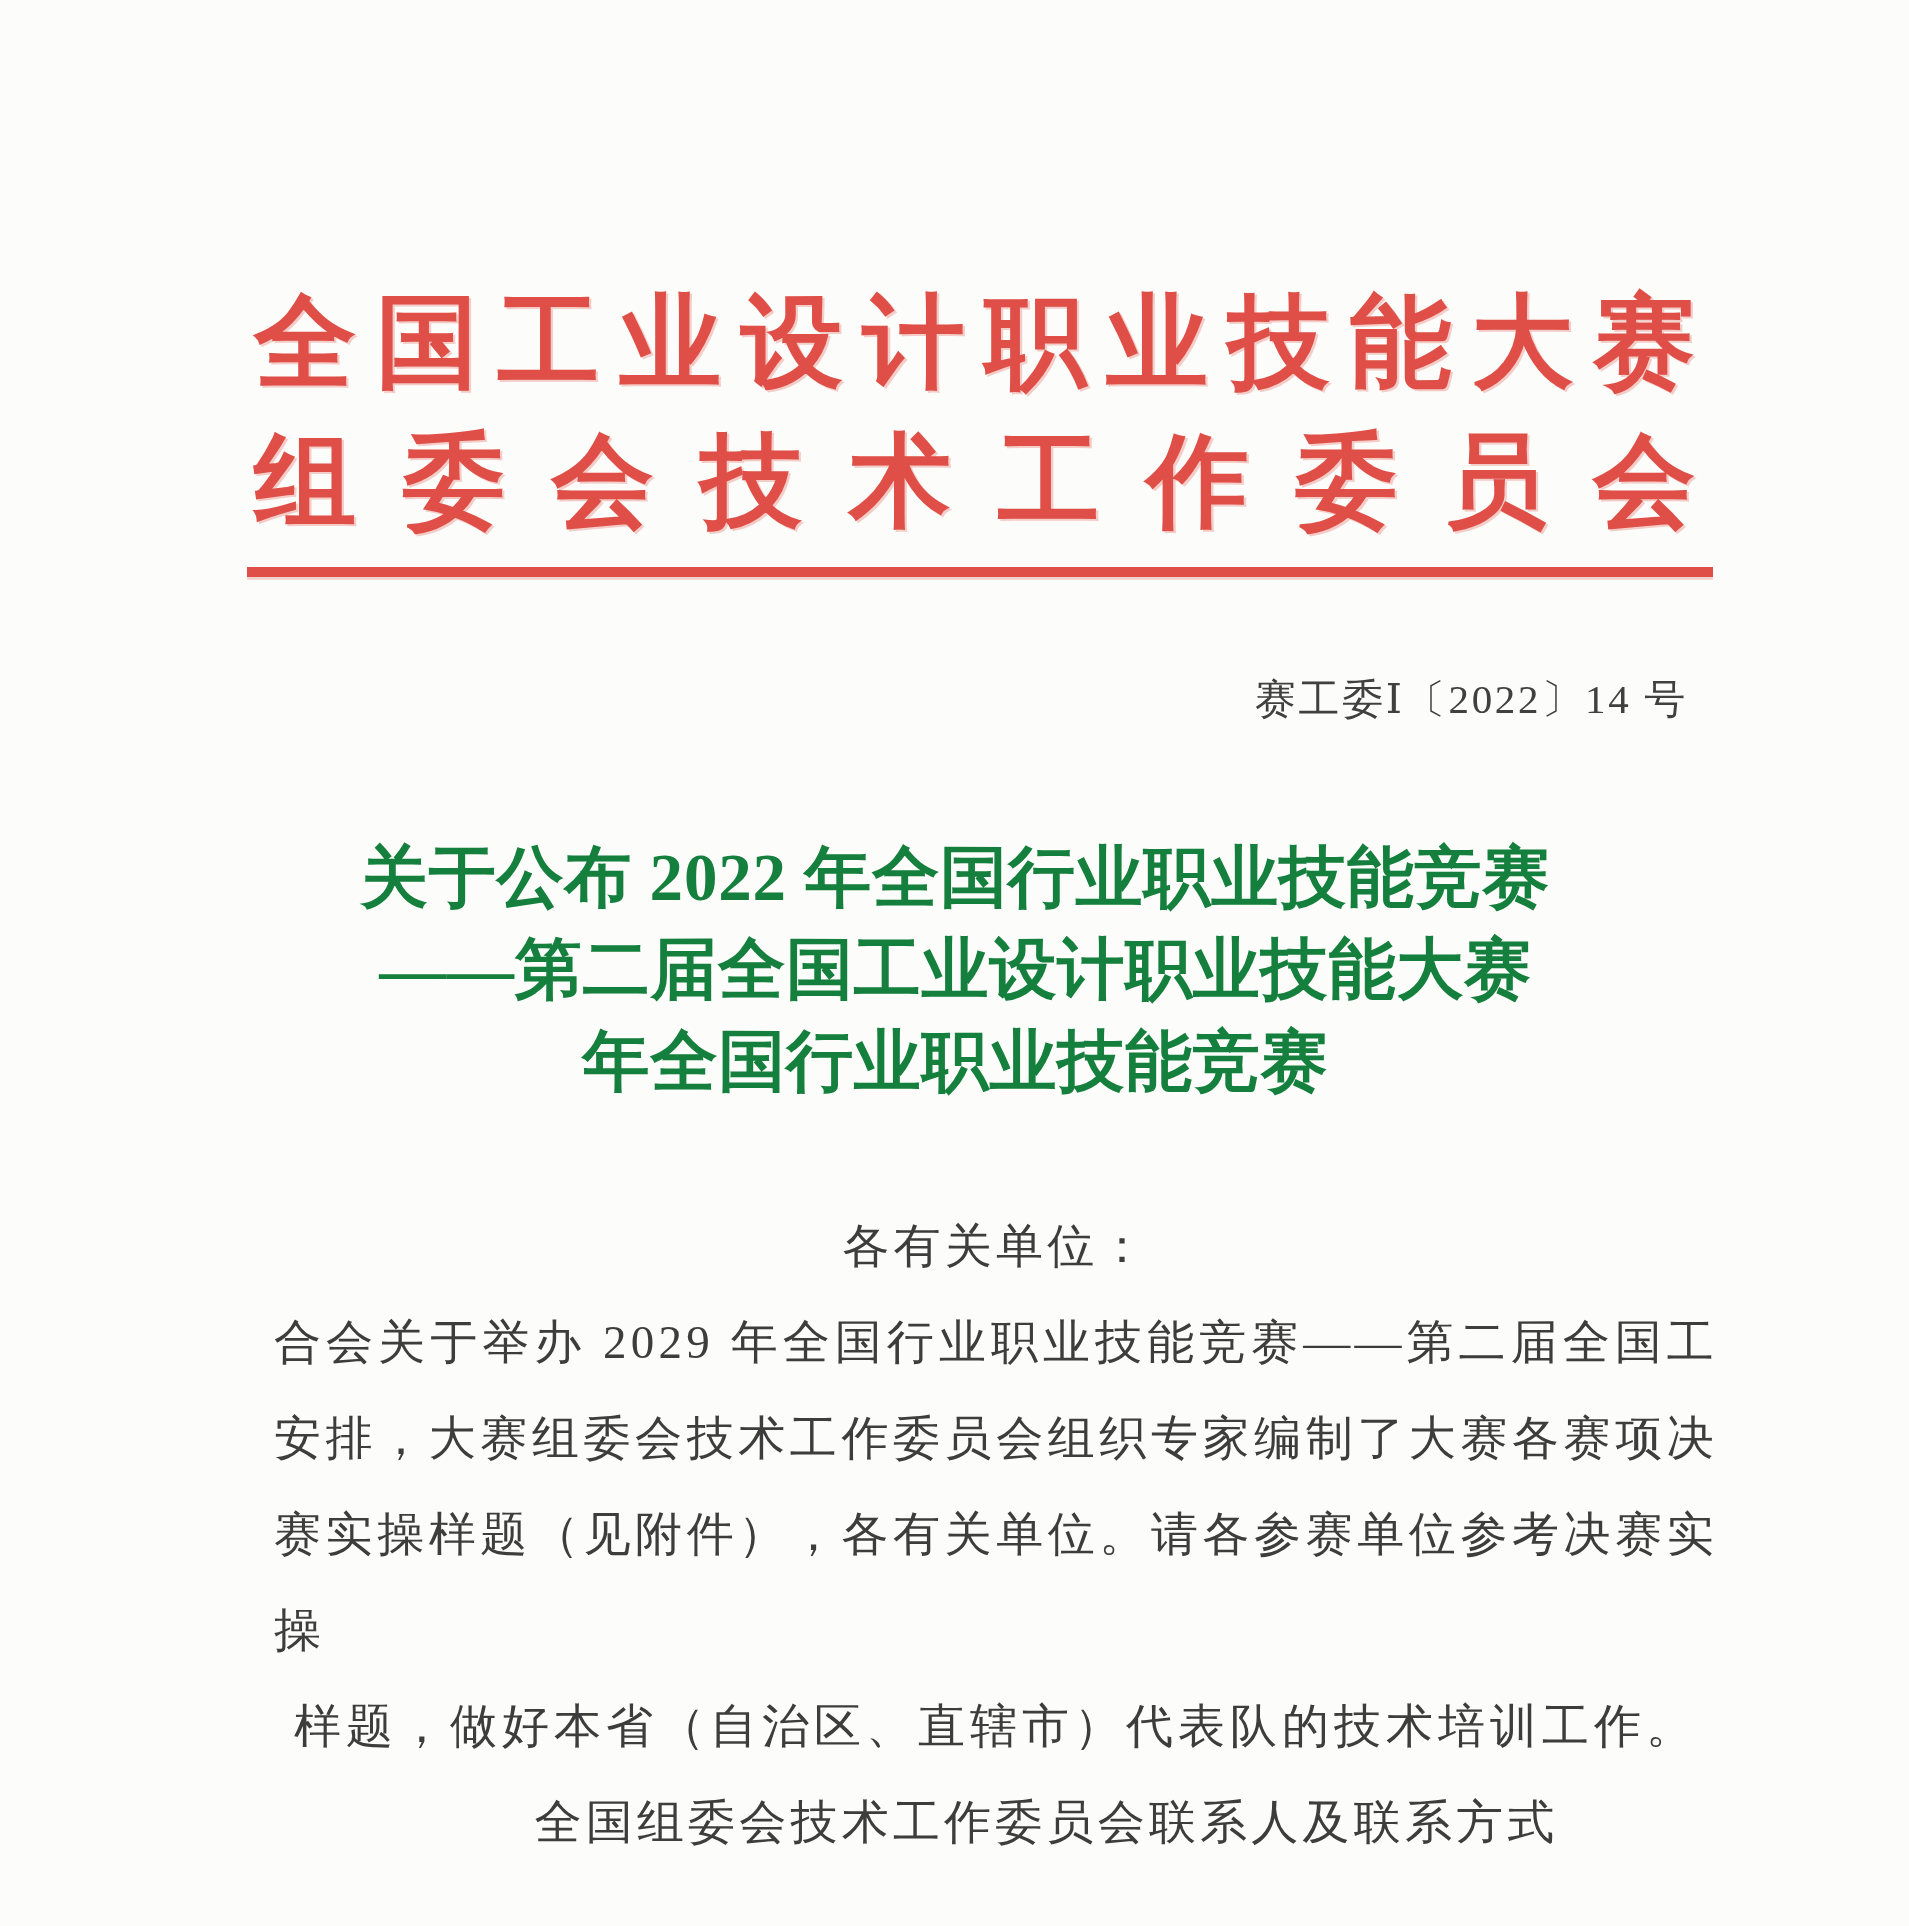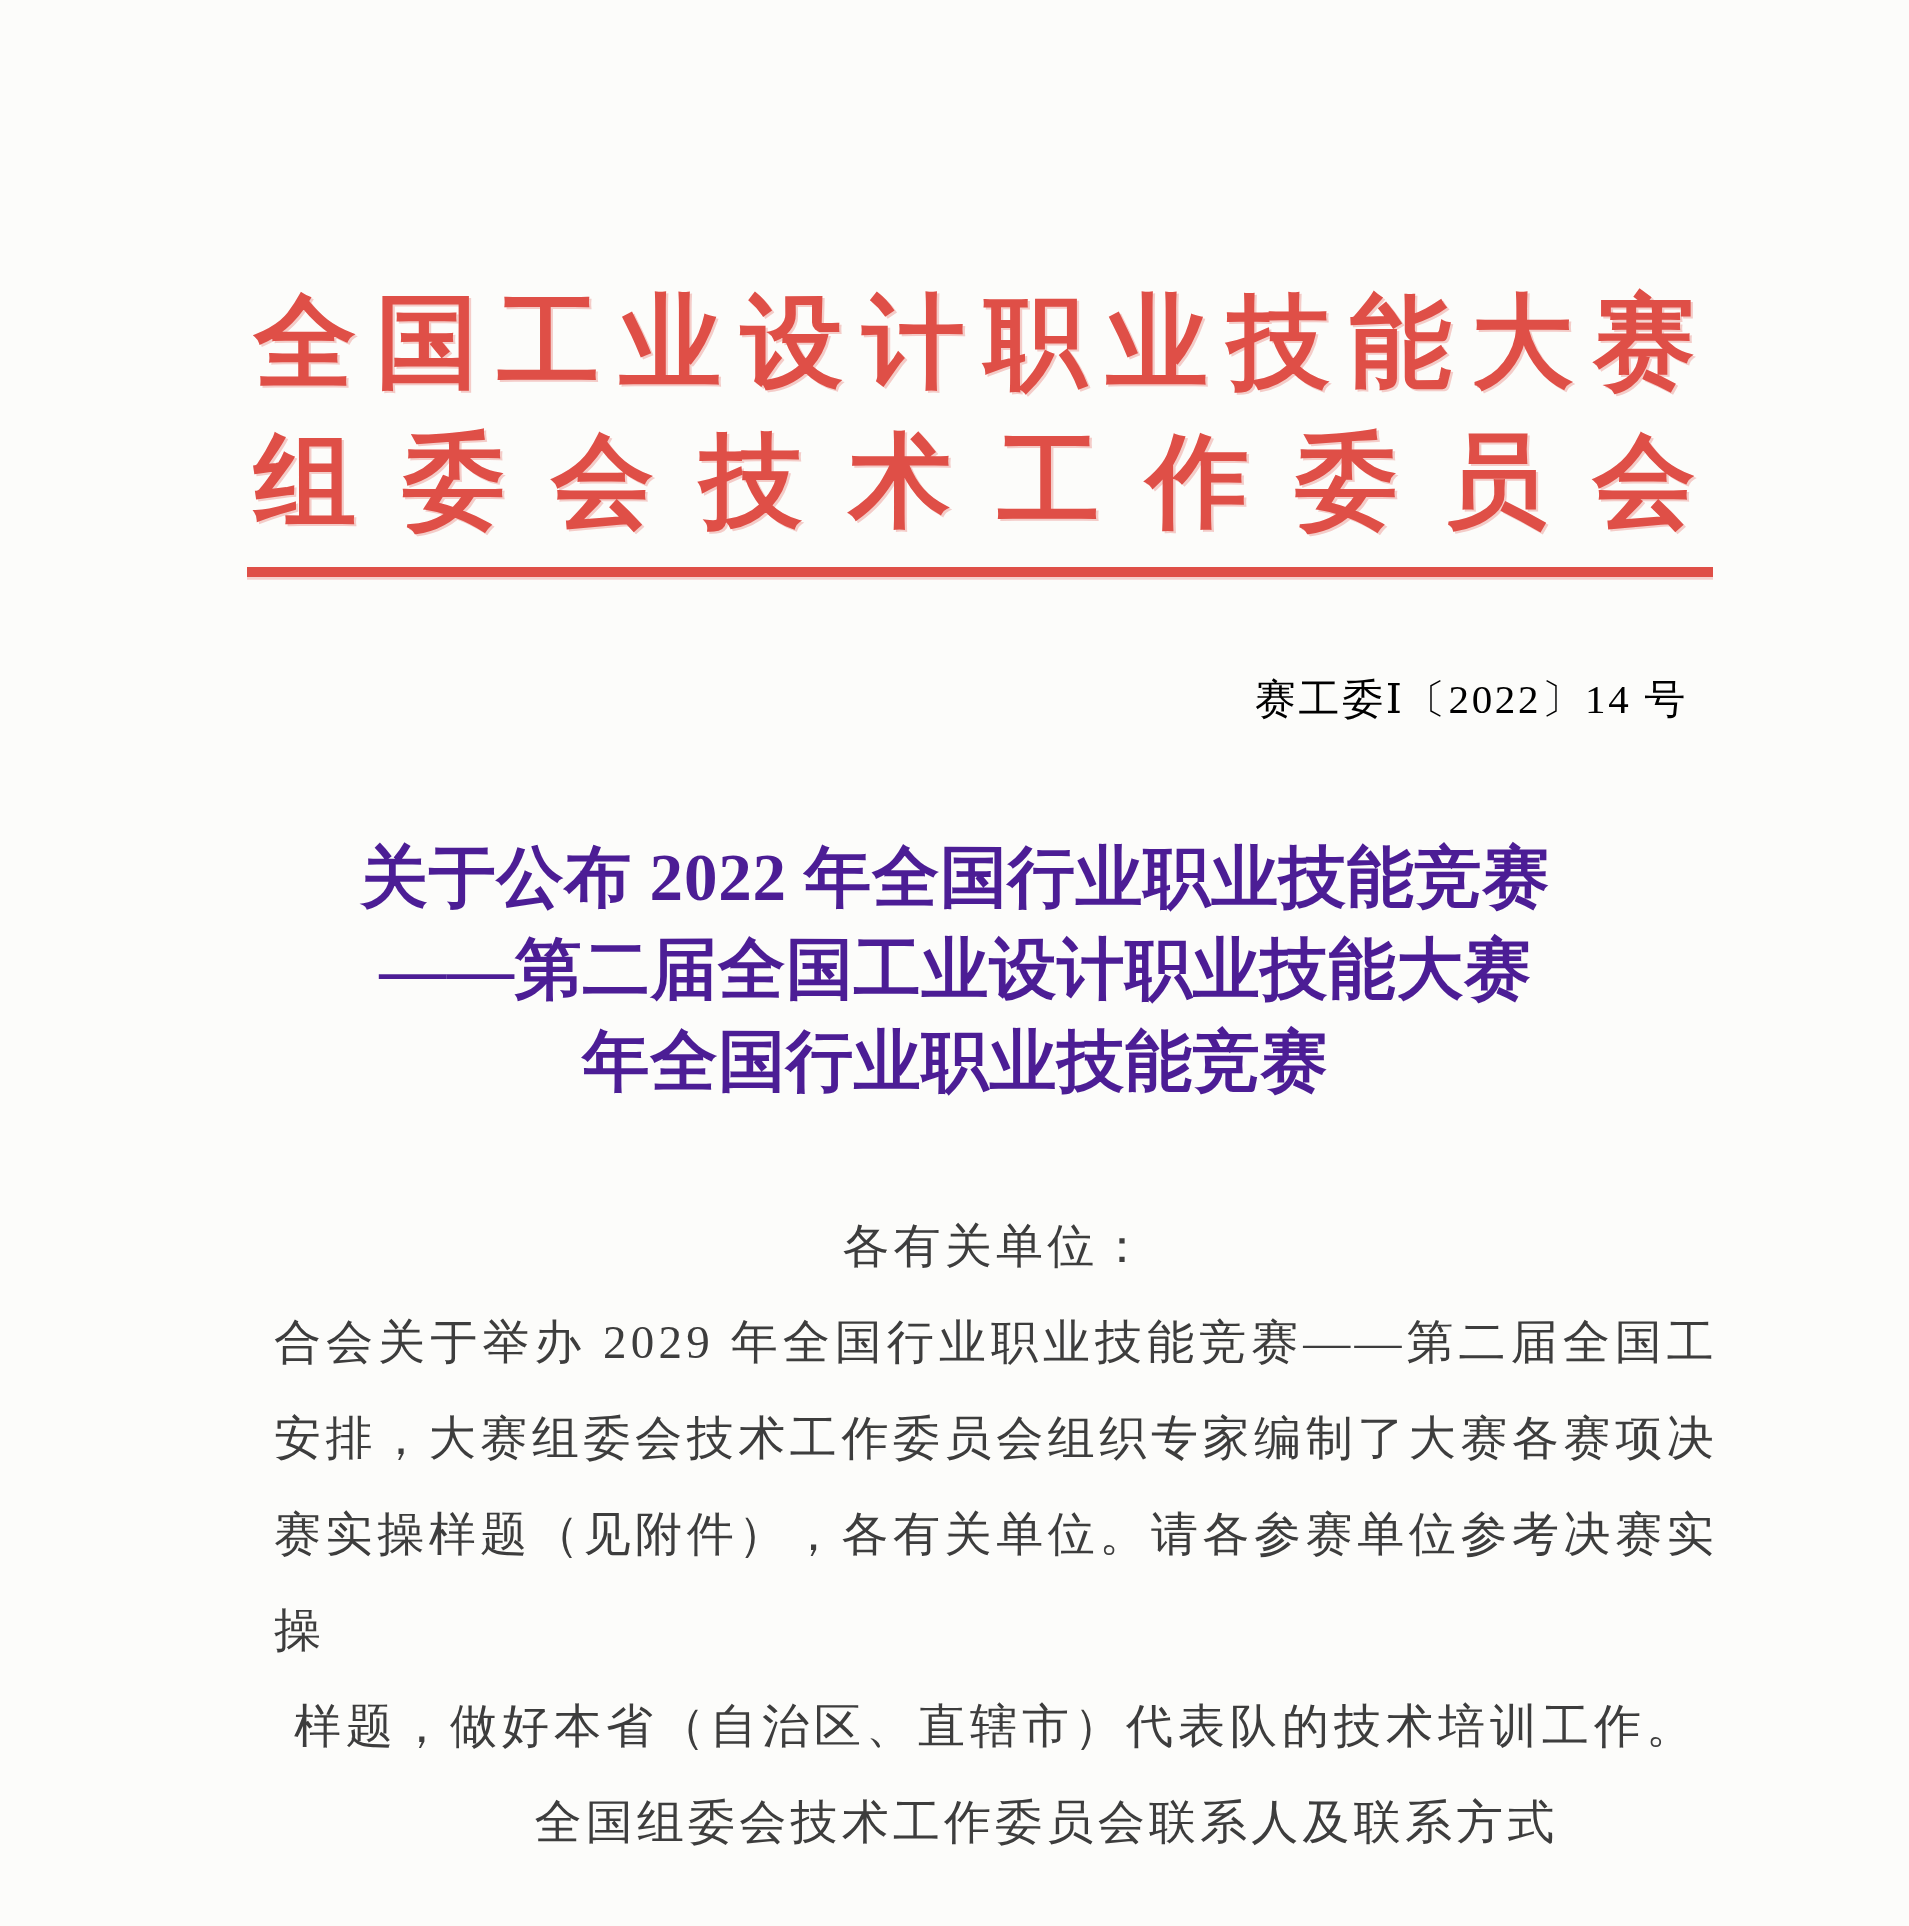--- a/index.html
+++ b/index.html
@@ -29,28 +29,28 @@
   .redrule{
     position:absolute;left:247px;top:567px;
     width:1466px;height:9.6px;
     background:#df4f47;
     box-shadow:0 2.7px 0 rgba(223,79,71,0.25);
   }
   
   .docno{
     position:absolute;top:672px;right:222px;
     font-size:41px;letter-spacing:2.7px;
-    color:#000000;white-space:nowrap;
+    color:#404040;white-space:nowrap;
   }
   
   .title{
     position:absolute;left:235px;top:831px;width:1441px;
     text-align:center;
     font-size:67px;font-weight:700;line-height:92px;
-    color:#4c1d95;
+    color:#15803d;
     letter-spacing:0.8px;
   }
   
   .bodyblock{
     position:absolute;left:274px;top:1198px;width:1444px;
     font-size:47px;line-height:96px;letter-spacing:4.2px;
     color:#3d3d3d;
   }
   .line{white-space:normal;text-align:center;}
   .j{text-align:justify;text-align-last:justify;}

